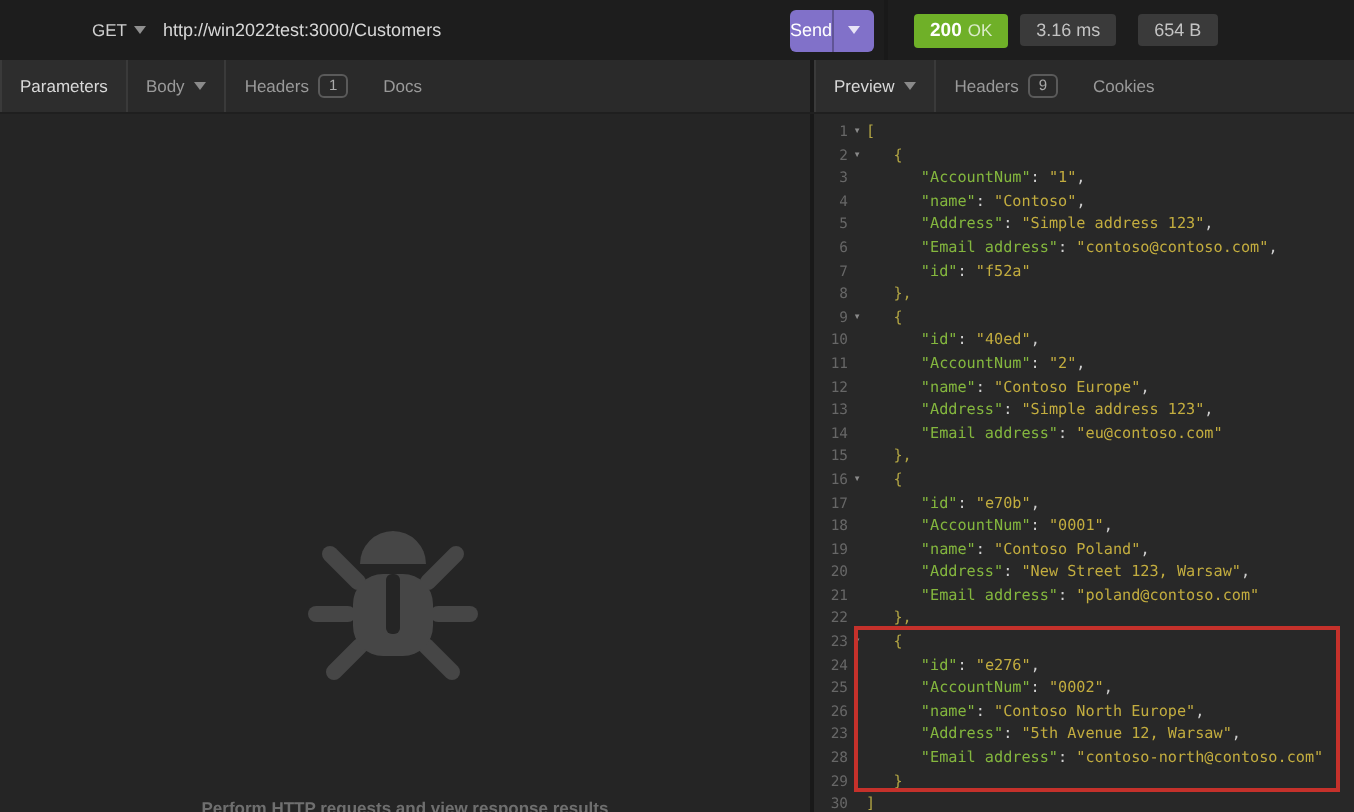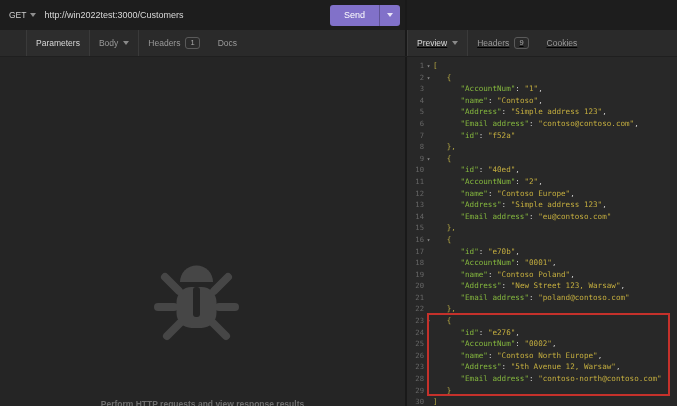--- a/index.html
+++ b/index.html
@@ -6,48 +6,48 @@
     --accent:#8171c9; --green:#6fb028; --jkey:#84b73e; --jstr:#c3ad3f;
     --jbrace:#b0a343; --red:#c5312b;
   }
   *{margin:0;padding:0;box-sizing:border-box;}
   html,body{background:#111;}
   .app{width:677px;height:406px;position:relative;overflow:hidden;
        background:#1d1d1d;font-family:"Liberation Sans",sans-serif;
        -webkit-font-smoothing:antialiased;}
 
   
-  .topbar{height:30px;display:flex;background:#1d1d1d;}
+  .topbar{height:30px;display:flex;background:#1d1d1d;margin-left:37px;}
   .topbar-left{width:407px;flex:none;display:flex;align-items:center;
        padding-left:9px;border-right:2px solid #191919;}
   .method{display:flex;align-items:center;gap:4px;color:#cfcfcf;
        font-size:8.5px;cursor:pointer;flex:none;}
   .cd{width:0;height:0;border-left:3px solid transparent;
       border-right:3px solid transparent;border-top:4px solid #8f8f8f;display:inline-block;}
   .cd.light{border-top-color:#e8e4f6;}
   .url{flex:1;margin-left:8px;color:#d8d8d8;font-size:9px;white-space:nowrap;
        overflow:hidden;}
   .send{display:flex;height:21px;border-radius:3px;overflow:hidden;
        margin-right:5px;flex:none;cursor:pointer;}
   .send-main{background:var(--accent);color:#fff;font-size:9px;
-       padding:0 14px;display:flex;align-items:center;}
+       padding:0 0;display:flex;align-items:center;}
   .send-arrow{background:var(--accent);border-left:1px solid rgba(0,0,0,.25);
        width:21px;display:flex;align-items:center;justify-content:center;}
   .topbar-right{flex:1;display:flex;align-items:center;padding-left:13px;}
   .badge{background:#3a3a3a;color:#c3c3c3;font-size:9px;padding:3px 8px;
        border-radius:2px;margin-right:6px;white-space:nowrap;}
   .badge.status{background:var(--green);color:#fff;}
   .badge.status b{font-size:9.5px;font-weight:bold;}
   .badge.status .ok{margin-left:3px;opacity:.75;font-size:8.5px;}
   .badge.size{margin-left:5px;}
 
   
   .tabsrow{height:27px;display:flex;background:#2a2a2a;border-bottom:1px solid #1f1f1f;}
-  .tabs-left{width:407px;flex:none;display:flex;border-right:2px solid #191919;padding-left:26px;}
-  .tabs-right{flex:1;display:flex;text-decoration:underline;}
+  .tabs-left{width:407px;flex:none;display:flex;border-right:2px solid #191919;}
+  .tabs-right{flex:1;display:flex;}
   .tab{display:flex;align-items:center;gap:5px;padding:0 9px;font-size:8.5px;
        color:#9a9a9a;cursor:pointer;white-space:nowrap;}
   .tab.active{color:#d9d9d9;background:#2d2d2d;
        border-left:1px solid #3a3a3a;border-right:1px solid #3a3a3a;}
   .tab.sep{border-right:1px solid #3a3a3a;}
   .tab .cd{border-top-color:#8a8a8a;}
   .pill{border:1px solid #5a5a5a;color:#ababab;font-size:7.5px;line-height:10px;
        padding:0 4px;border-radius:3px;}
 
   
@@ -84,20 +84,25 @@
         <span class="cd"></span>
       </div>
       <div class="url">http://win2022test:3000/Customers</div>
       <div class="send">
         <span class="send-main">Send</span>
         <span class="send-arrow">
           <span class="cd light"></span>
         </span>
       </div>
     </div>
+    <div class="topbar-right">
+      <span class="badge status"><b>200</b><span class="ok">OK</span></span>
+      <span class="badge">3.16 ms</span>
+      <span class="badge size">654 B</span>
+    </div>
   </div>
 
   <div class="tabsrow">
     <div class="tabs-left">
       <div class="tab active">
         <span>Parameters</span>
       </div>
       <div class="tab sep">
         <span>Body</span>
         <span class="cd"></span>

